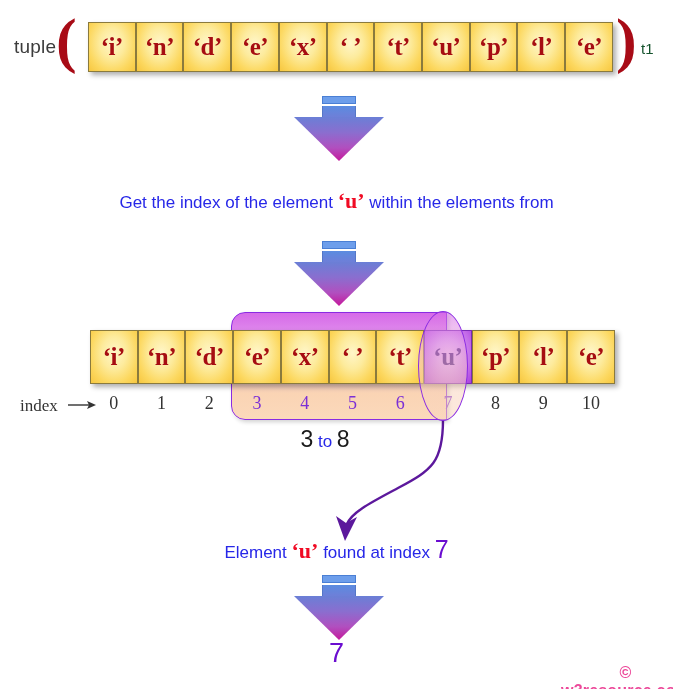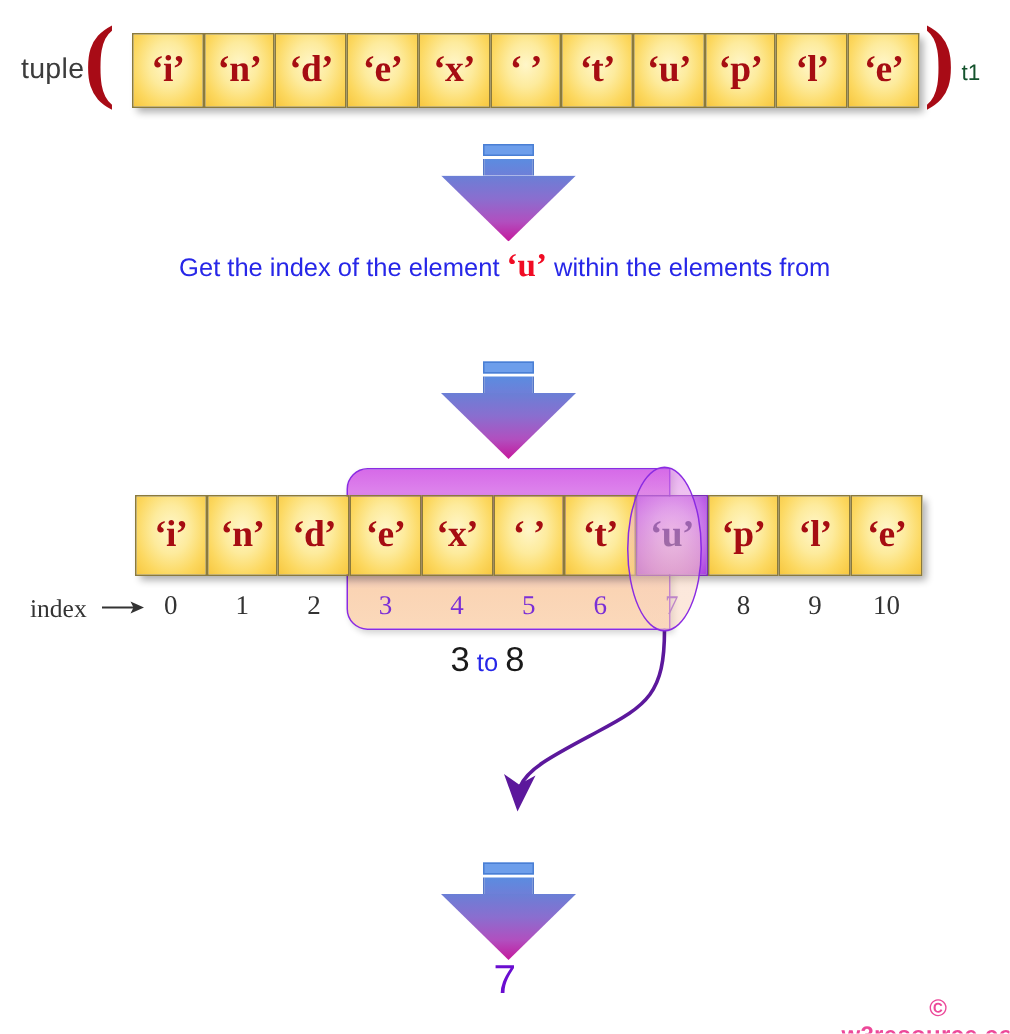--- a/index.html
+++ b/index.html
@@ -195,21 +195,21 @@
   <div class="t1" style="left:641px;top:40px;">t1</div>
 
   <div class="dnarrow" style="left:294px;top:96px;width:90px;height:66px;">
     <div class="bar"></div>
     <div class="body"></div>
     <div class="headwrap">
       <div class="head"></div>
     </div>
   </div>
 
-  <div class="caption" style="left:0;top:162px;width:673px;">
+  <div class="caption" style="left:0;top:186px;width:673px;">
     <div><span>Get the index of the element </span><span class="big-red">‘u’</span><span> within the elements from</span></div>
   </div>
 
   <div class="dnarrow" style="left:294px;top:241px;width:90px;height:66px;">
     <div class="bar"></div>
     <div class="body"></div>
     <div class="headwrap">
       <div class="head"></div>
     </div>
   </div>
@@ -255,20 +255,23 @@
 
   <div class="caption" style="left:180px;top:425px;width:290px;line-height:28px;">
     <div><span class="big-black">3</span><span> to </span><span class="big-black">8</span></div>
   </div>
 
   <svg class="curve" width="673" height="689">
     <path d="M 443 420 C 443 462, 432 470, 398 488 C 370 503, 352 512, 347 524" fill="none" stroke="#5c189c" stroke-width="2.4" stroke-linecap="round"></path>
     <polygon points="345,541 336,516 346,523 357,517" fill="#5c189c"></polygon>
   </svg>
 
+  <div class="caption" style="left:0;top:534px;width:673px;">
+    <div><span>Element </span><span class="big-red">‘u’</span><span> found at index </span><span class="big-purple">7</span></div>
+  </div>
 
   <div class="dnarrow" style="left:294px;top:575px;width:90px;height:66px;">
     <div class="bar"></div>
     <div class="body"></div>
     <div class="headwrap">
       <div class="head"></div>
     </div>
   </div>
 
   <div class="caption" style="left:0;top:640px;width:673px;line-height:26px;">

